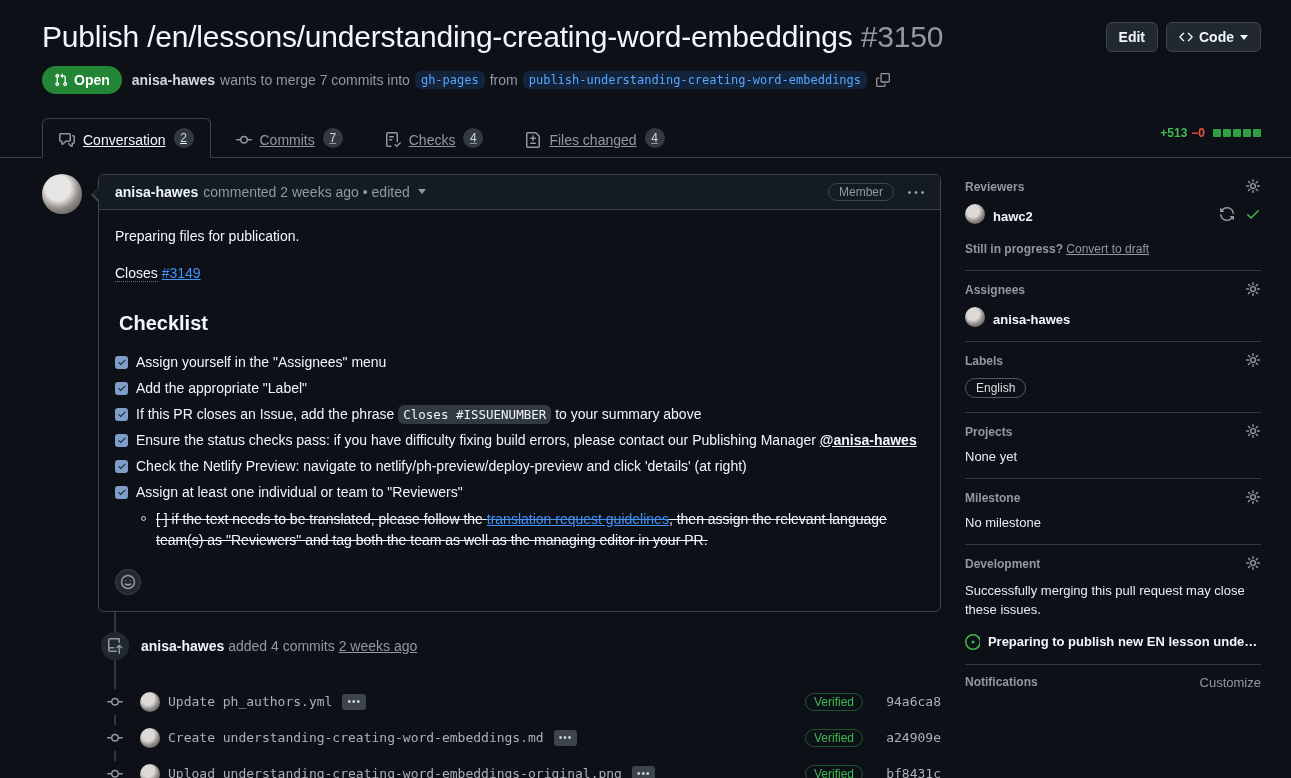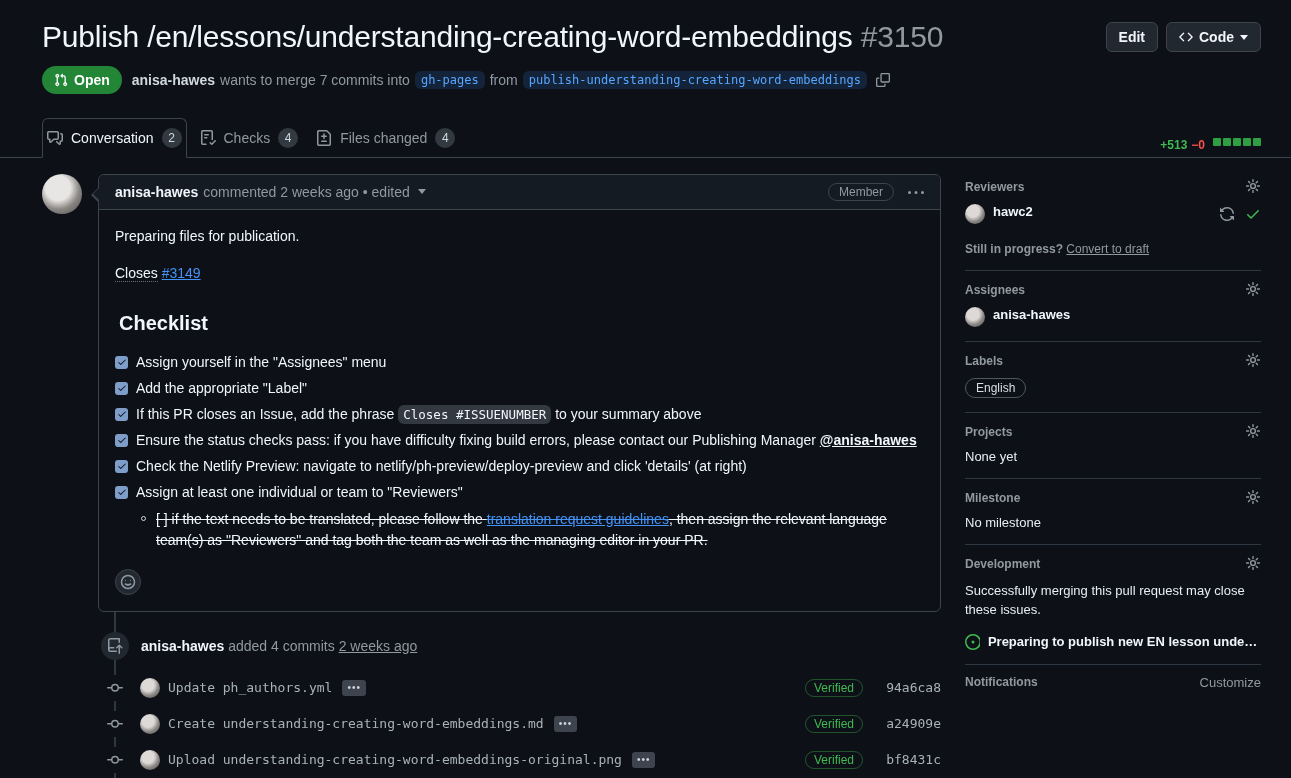--- a/index.html
+++ b/index.html
@@ -45,37 +45,37 @@
   .copy-btn { margin-left:4px; cursor:pointer; }
   .copy-btn svg { fill:#9198a1; }
 
   
   .tabs {
     margin-top:24px; padding:0 30px 0 42px; position:relative;
     border-bottom:1px solid #3d444d;
     display:flex; align-items:flex-end; gap:8px;
   }
   .tab {
-    display:inline-flex; align-items:center; gap:8px;
-    padding:9px 4px; font-size:14px; color:#9198a1; cursor:pointer;
-    border:1px solid transparent; border-radius:6px 6px 0 0; margin-bottom:-1px;
+    display:inline-flex; align-items:flex-end; gap:8px;
+    padding:9px 16px; font-size:14px; color:#9198a1; cursor:pointer;
+    border:1px solid transparent; border-radius:6px 6px 0 0; margin-bottom:-1px;text-decoration:underline;
   }
   .tab svg { fill:#9198a1; }
   .tab.active {
     color:#f0f6fc; background:#0d1117;
     border-color:#3d444d; border-bottom-color:#0d1117;
   }
   .tab .counter {
     background:rgba(110,118,129,0.4); color:#d1d7e0; font-size:12px;
     min-width:20px; height:20px; padding:0 6px; border-radius:2em;
     display:inline-flex; align-items:center; justify-content:center;
   }
   .diffstat {
-    position:absolute; right:30px; top:20px;
-    display:flex; align-items:flex-start; gap:4px; font-size:12px; font-weight:700;
+    position:absolute; right:30px; top:8px;
+    display:flex; align-items:center; gap:4px; font-size:12px; font-weight:700;
   }
   .adds { color:#3fb950; } .dels { color:#f85149; }
   .blocks { display:flex; gap:2px; margin-left:4px; }
   .blocks span { width:8px; height:8px; background:#2ea043; border-radius:1px; }
 
   
   .layout { display:flex; gap:24px; padding:16px 30px 0 42px; align-items:flex-start; }
   .main-col { flex:1; min-width:0; position:relative; }
 
   
@@ -129,21 +129,21 @@
   .reaction-row { padding:0 16px 16px; }
   .reaction-btn {
     width:26px; height:26px; border-radius:50%; border:1px solid #3d444d; background:#212830;
     display:flex; align-items:center; justify-content:center; cursor:pointer;
   }
   .reaction-btn svg { stroke:#9198a1; }
 
   
   .timeline { position:relative; padding-top:20px; padding-bottom:40px; }
   .timeline::before { content:""; position:absolute; left:72px; top:0; bottom:0; width:2px; background:#2f3742; }
-  .tl-event { display:flex; align-items:center; gap:12px; padding-left:59px; position:relative; margin-bottom:10px; }
+  .tl-event { display:flex; align-items:center; gap:12px; padding-left:59px; position:relative; margin-bottom:24px; }
   .tl-badge {
     width:28px; height:28px; border-radius:50%; background:#212830;
     display:flex; align-items:center; justify-content:center; position:relative; z-index:1;
   }
   .tl-badge svg { fill:#9198a1; }
   .tl-text { font-size:14px; color:#9198a1; }
   .tl-text b { color:#f0f6fc; font-weight:700; }
   .tl-text a { color:#9198a1; text-decoration:underline; }
   .commit-row { display:flex; align-items:center; padding-left:65px; height:36px; position:relative; }
   .c-node { position:relative; z-index:1; background:#0d1117; padding:5px 0; margin-right:17px; }
@@ -165,21 +165,21 @@
   .c-sha { flex:none; width:78px; text-align:right; font-family:"DejaVu Sans Mono","Liberation Mono",monospace; font-size:13px; color:#a9b1ba; cursor:pointer; }
 
   
   .sidebar { width:296px; flex:none; font-size:12px; }
   .sb-section { padding:10px 0 14px; border-bottom:1px solid #2f3742; }
   .sb-section:first-child { padding-top:4px; }
   .sb-section:last-child { border-bottom:none; }
   .sb-head { display:flex; align-items:flex-end; justify-content:space-between; margin-bottom:10px; }
   .sb-title { color:#9198a1; font-weight:700; font-size:12px; }
   .gear { cursor:pointer; } .gear svg { stroke:#9198a1; }
-  .sb-user { display:flex; align-items:flex-start; gap:8px; font-size:13px; font-weight:700; color:#f0f6fc; }
+  .sb-user { display:flex; align-items:flex-end; gap:8px; font-size:13px; font-weight:700; color:#f0f6fc; }
   .sb-avatar {
     width:20px; height:20px; border-radius:50%; cursor:pointer;
     background:radial-gradient(circle at 40% 35%, #ddd9d6 0 35%, #8a8784 60%, #4a4846 100%);
   }
   .reviewer-row { display:flex; align-items:center; }
   .reviewer-icons { margin-left:auto; display:flex; align-items:center; gap:10px; }
   .reviewer-icons .sync svg { fill:#9198a1; }
   .reviewer-icons .approved svg { fill:#3fb950; }
   .progress-line { margin-top:18px; color:#9198a1; font-size:12px; font-weight:700; }
   .progress-line a { color:#9198a1; font-weight:400; text-decoration:underline; cursor:pointer; }
@@ -241,20 +241,29 @@
 
 <nav class="tabs">
   <div class="tab active">
     <span>
         <svg width="16" height="16" viewBox="0 0 16 16">
           <path d="M1.75 1h8.5c.966 0 1.75.784 1.75 1.75v5.5A1.75 1.75 0 0 1 10.25 10H7.061l-2.574 2.573A1.458 1.458 0 0 1 2 11.543V10h-.25A1.75 1.75 0 0 1 0 8.25v-5.5C0 1.784.784 1 1.75 1ZM1.5 2.75v5.5c0 .138.112.25.25.25h1a.75.75 0 0 1 .75.75v2.19l2.72-2.72a.749.749 0 0 1 .53-.22h3.5a.25.25 0 0 0 .25-.25v-5.5a.25.25 0 0 0-.25-.25h-8.5a.25.25 0 0 0-.25.25Zm13 2a.25.25 0 0 0-.25-.25h-.5a.75.75 0 0 1 0-1.5h.5c.966 0 1.75.784 1.75 1.75v5.5A1.75 1.75 0 0 1 14.25 12H14v1.543a1.458 1.458 0 0 1-2.487 1.03L9.22 12.28a.749.749 0 0 1 .326-1.275.749.749 0 0 1 .734.215l2.22 2.22v-2.19a.75.75 0 0 1 .75-.75h1a.25.25 0 0 0 .25-.25Z"></path>
         </svg>
       </span>
     <span>Conversation</span>
     <span class="counter">2</span>
+  </div>
+  <div class="tab">
+    <span>
+        <svg width="16" height="16" viewBox="0 0 16 16">
+          <path d="M11.93 8.5a4.002 4.002 0 0 1-7.86 0H.75a.75.75 0 0 1 0-1.5h3.32a4.002 4.002 0 0 1 7.86 0h3.32a.75.75 0 0 1 0 1.5Zm-1.43-.75a2.5 2.5 0 1 0-5 0 2.5 2.5 0 0 0 5 0Z"></path>
+        </svg>
+      </span>
+    <span>Commits</span>
+    <span class="counter">7</span>
   </div>
   <div class="tab">
     <span>
         <svg width="16" height="16" viewBox="0 0 16 16">
           <path d="M2.5 1.75v11.5c0 .138.112.25.25.25h3.17a.75.75 0 0 1 0 1.5H2.75A1.75 1.75 0 0 1 1 13.25V1.75C1 .784 1.784 0 2.75 0h8.5C12.216 0 13 .784 13 1.75v7.736a.75.75 0 0 1-1.5 0V1.75a.25.25 0 0 0-.25-.25h-8.5a.25.25 0 0 0-.25.25Zm13.274 9.537-3.5 3.5a.75.75 0 0 1-1.06 0l-1.5-1.5a.749.749 0 0 1 .326-1.275.749.749 0 0 1 .734.215l.97.97 2.97-2.97a.751.751 0 0 1 1.042.018.751.751 0 0 1 .018 1.042ZM4.75 4h3.5a.75.75 0 0 1 0 1.5h-3.5a.75.75 0 0 1 0-1.5ZM4 7.75A.75.75 0 0 1 4.75 7h2a.75.75 0 0 1 0 1.5h-2A.75.75 0 0 1 4 7.75Z"></path>
         </svg>
       </span>
     <span>Checks</span>
     <span class="counter">4</span>
   </div>

